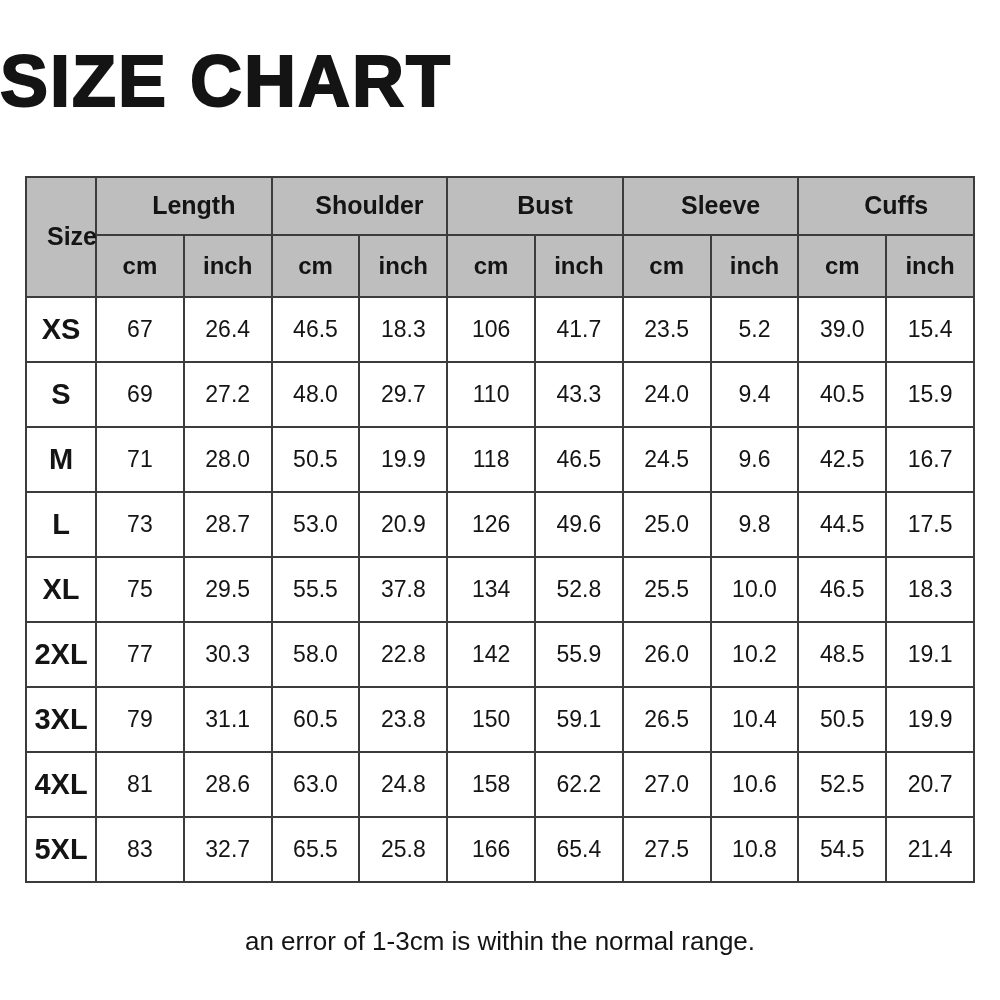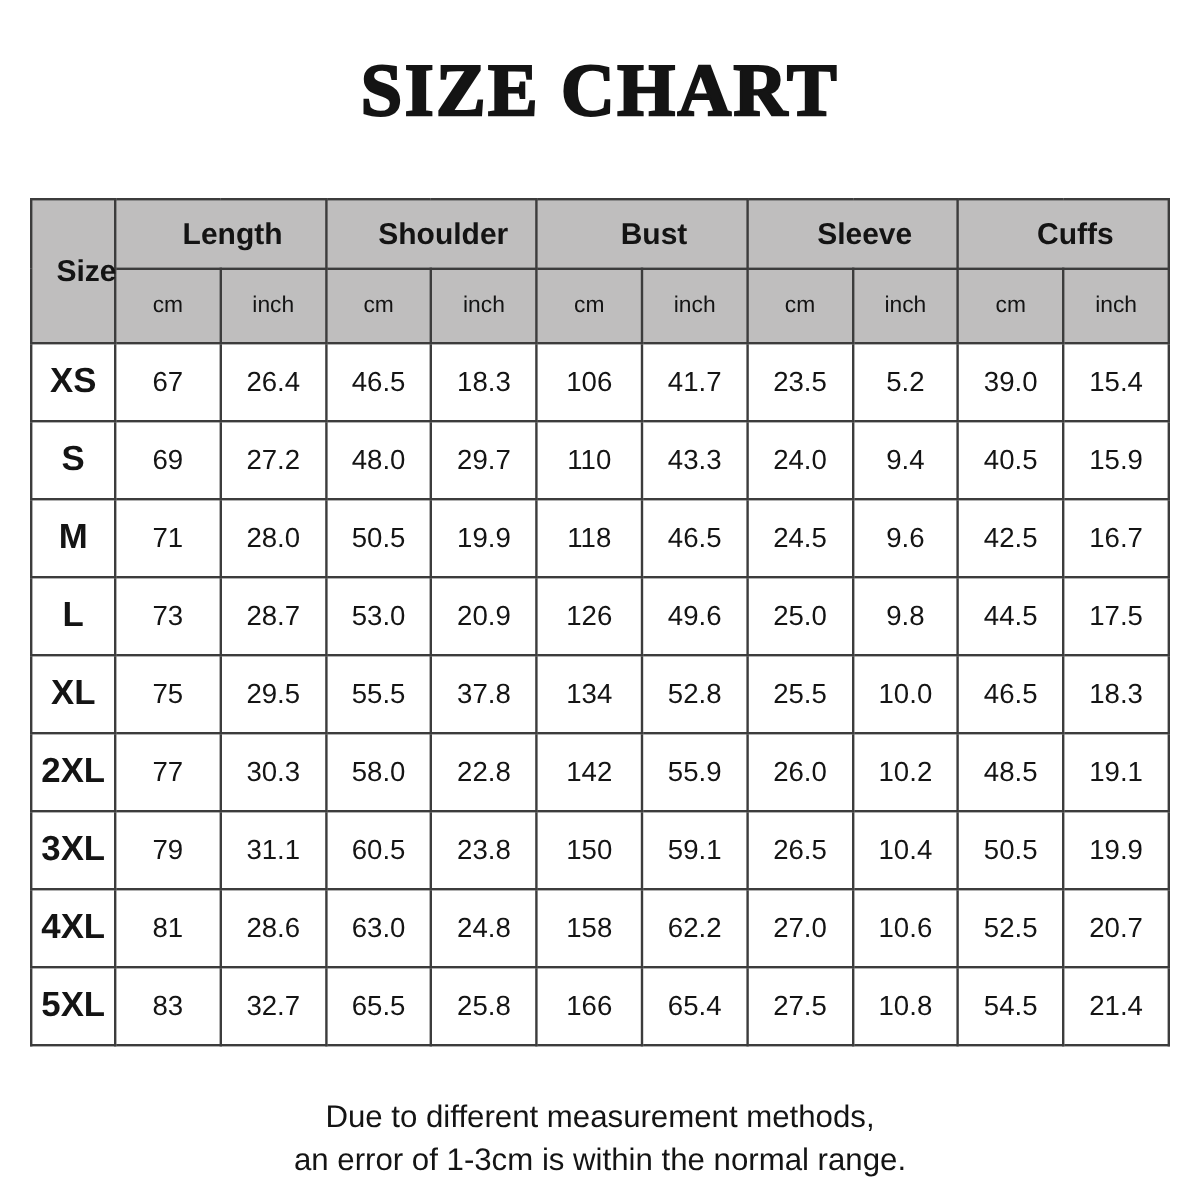--- a/index.html
+++ b/index.html
@@ -9,27 +9,25 @@
     height: 1000px;
     background: var(--bg, #ffffff);
     font-family: "Liberation Sans", sans-serif;
     color: var(--text, #141414);
     overflow: hidden;
   }
   .page { width: 1000px; height: 1000px; }
 
   .title {
     margin: 44px 0 0 0;
-    text-align: center;
-    font-size: 62px;
+    font-size: 72px;
     line-height: 1.05;
     font-weight: 900;
     letter-spacing: 2px;
     color: var(--text, #141414);
-    font-family: Liberation Serif, serif;
     -webkit-text-stroke: 2px var(--text, #141414);
   }
 
   table.size-table {
     border-collapse: collapse;
     table-layout: fixed;
     width: 950px;
     margin: 56px auto 0 auto;
     border: 2px solid var(--border, #3c3c3c);
   }
@@ -38,21 +36,21 @@
     text-align: center;
     vertical-align: middle;
     padding: 0;
   }
   .size-table thead th {
     background: var(--header-bg, #bfbebe);
   }
   col.col-size { width: 70px; }
 
   tr.group-row th { height: 58px; font-size: 25px; font-weight: bold; padding-left: 20px; }
-  tr.unit-row th  { height: 62px; font-size: 19px; font-weight: normal; }
+  tr.unit-row th  { height: 62px; font-size: 24px; font-weight: bold; }
   th.size-head    { font-size: 26px; font-weight: bold; }
 
   tbody td { height: 65px; font-size: 23px; font-weight: normal; background: #ffffff; }
   tbody td.size-cell { font-weight: bold; font-size: 29px; }
 
   .footer {
     margin-top: 40px;
     text-align: center;
     font-size: 26px;
     line-height: 1.4;
@@ -217,17 +215,16 @@
           <td>65.4</td>
           <td>27.5</td>
           <td>10.8</td>
           <td>54.5</td>
           <td>21.4</td>
         </tr>
       </tbody>
   </table>
 
   <div class="footer">
-    <div>Due to different measurement methods,</div>
     <div>an error of 1-3cm is within the normal range.</div>
   </div>
 
 </div>
 
 </body></html>

